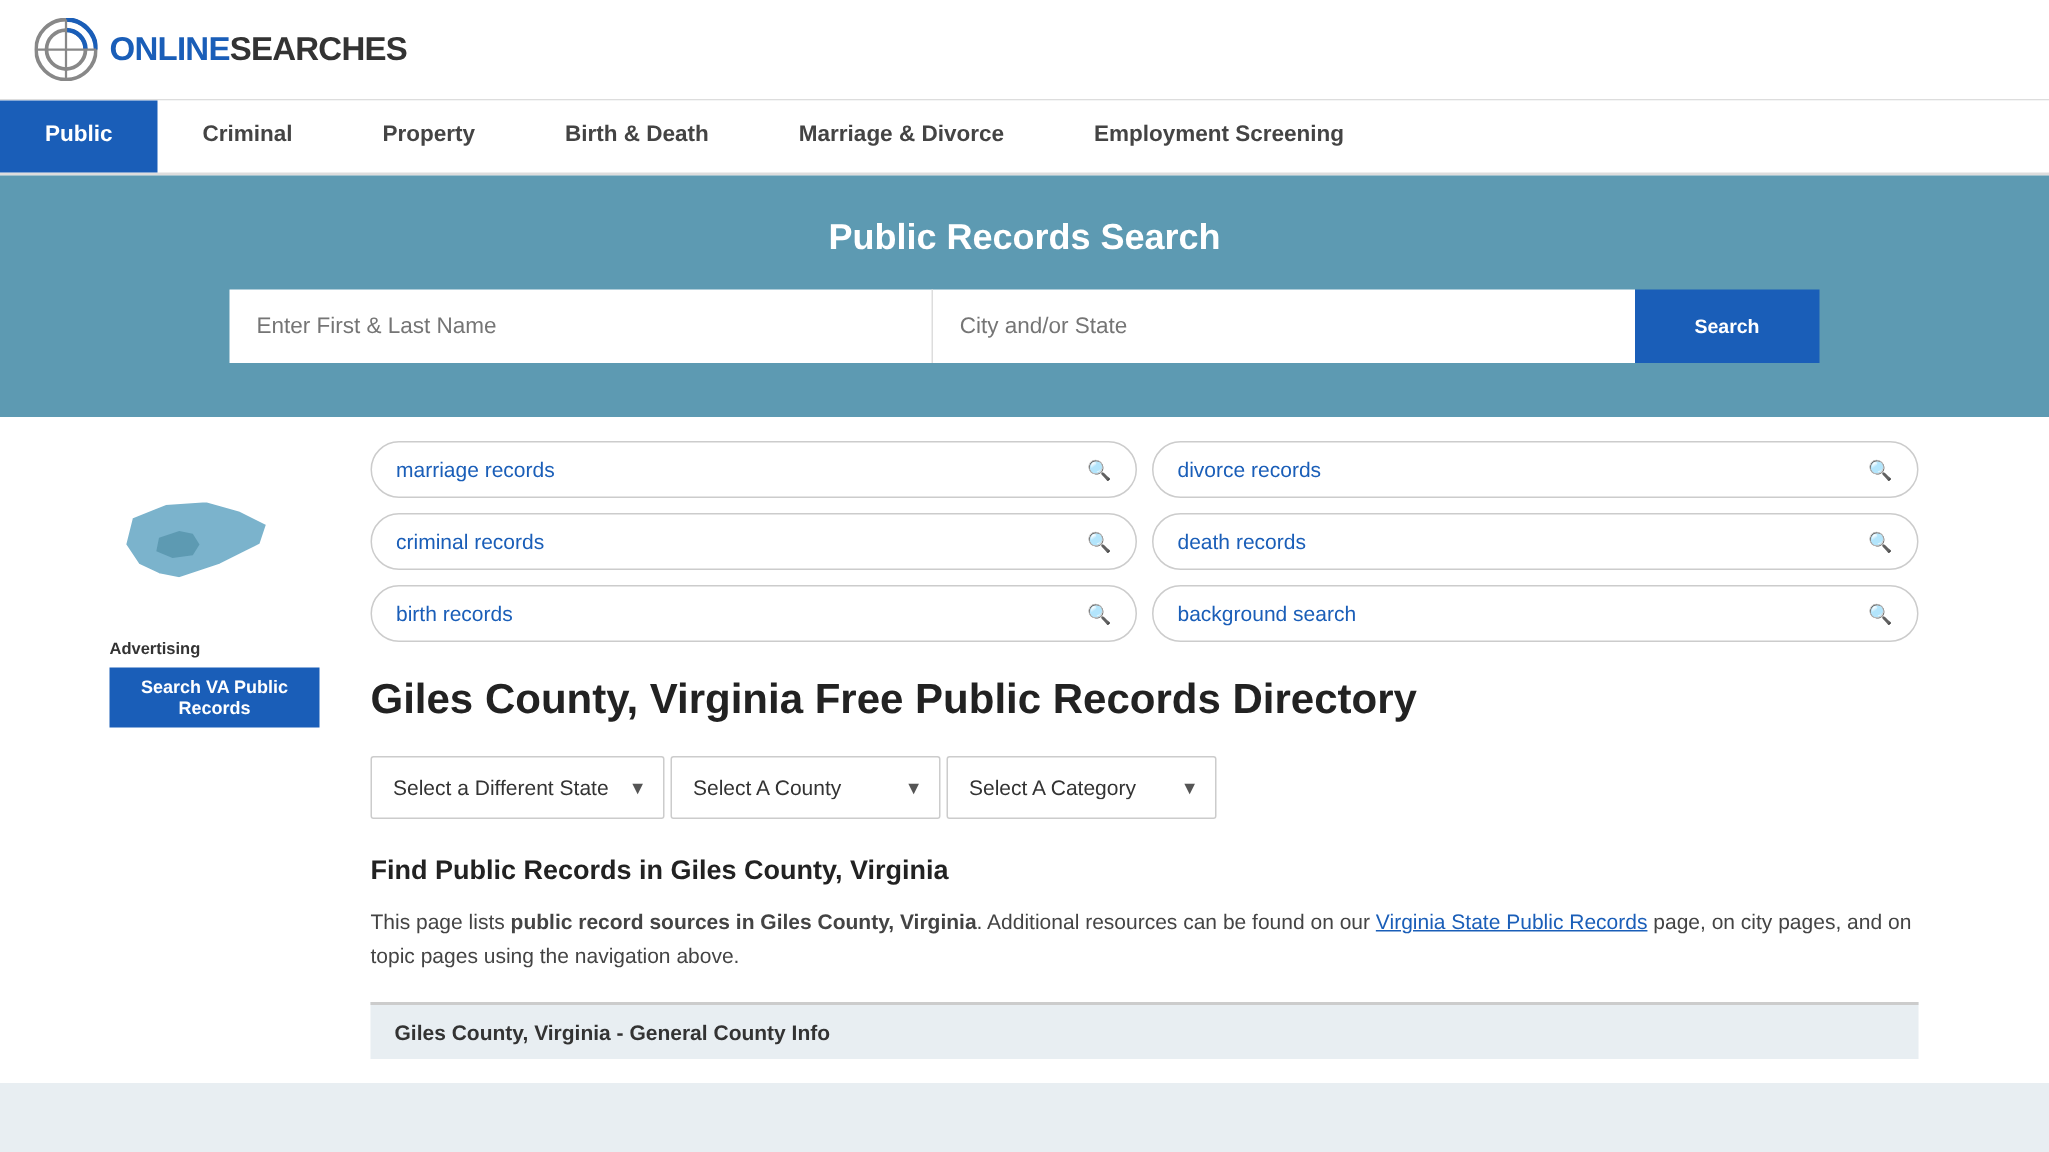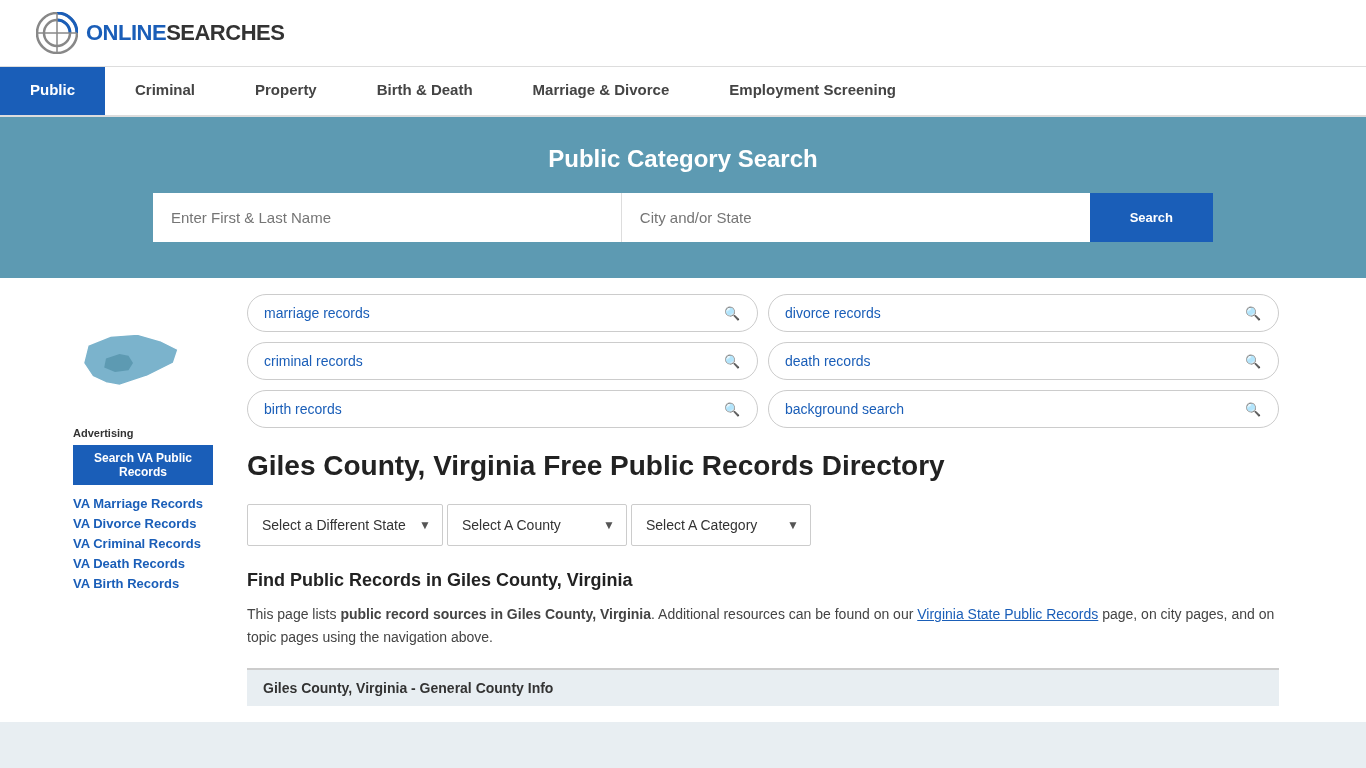--- a/index.html
+++ b/index.html
@@ -1,20 +1,20 @@
 <!DOCTYPE html>
 <html><head>
   <meta charset="utf-8">
   <style>
     * { box-sizing: border-box; margin: 0; padding: 0; }
     body { font-family: Arial, sans-serif; background: #e8eef2; font-size: 14px; color: #333; }
     a { color: #1a5eb8; text-decoration: none; }
 
     
-    .header { background: #fff; padding: 12px 36px; display: flex; align-items: center; border-bottom: 1px solid #ddd; }
+    .header { background: #fff; padding: 12px 23px; display: flex; align-items: center; border-bottom: 1px solid #ddd; }
     .logo-wrapper { display: flex; align-items: center; gap: 8px; }
     .logo-icon { width: 42px; height: 42px; }
     .logo-text { font-size: 22px; font-weight: 700; color: #333; letter-spacing: -0.5px; }
     .logo-text span { color: #1a5eb8; }
 
     
     .nav { background: #fff; display: flex; justify-content: flex-start; border-bottom: 2px solid #ddd; }
     .nav-item { padding: 14px 30px; font-size: 15px; font-weight: 600; color: #444; cursor: pointer; border-bottom: 3px solid transparent; }
     .nav-item.active { background: #1a5eb8; color: #fff; }
 
@@ -89,47 +89,40 @@
 <nav class="nav">
   <div class="nav-item active">Public</div>
   <div class="nav-item">Criminal</div>
   <div class="nav-item">Property</div>
   <div class="nav-item">Birth &amp; Death</div>
   <div class="nav-item">Marriage &amp; Divorce</div>
   <div class="nav-item">Employment Screening</div>
 </nav>
 
 <div class="hero">
-  <div class="hero-title">Public Category Search</div>
+  <div class="hero-title">Public Records Search</div>
   <div class="hero-search">
     <input class="hero-input" type="text" placeholder="Enter First &amp; Last Name" style="">
     <input class="hero-input" type="text" placeholder="City and/or State" style="">
     <button class="hero-btn">Search</button>
   </div>
 </div>
 
 <div class="full-width-wrapper">
   <div class="main">
 
     <div class="sidebar">
       <div class="sidebar-map">
         <svg viewBox="0 0 120 100" class="map-shape">
           <polygon points="10,30 35,20 65,18 90,25 110,35 105,50 95,55 85,60 75,65 60,70 45,75 30,72 15,65 5,50" fill="#7bb3cc" stroke="#fff" stroke-width="1.5"></polygon>
           <polygon points="30,45 45,40 55,42 60,50 55,58 40,60 28,55" fill="#5d9ab2"></polygon>
         </svg>
       </div>
       <div class="advertising-label">Advertising</div>
       <div class="ad-button">Search VA Public Records</div>
-      <ul class="sidebar-links">
-        <li><a href="#">VA Marriage Records</a></li>
-        <li><a href="#">VA Divorce Records</a></li>
-        <li><a href="#">VA Criminal Records</a></li>
-        <li><a href="#">VA Death Records</a></li>
-        <li><a href="#">VA Birth Records</a></li>
-      </ul>
     </div>
 
     <div class="content">
 
       <div>
         <div class="search-pills">
           <div class="pill">
             <span class="pill-text">marriage records</span>
             <span class="pill-icon">🔍</span>
           </div>

